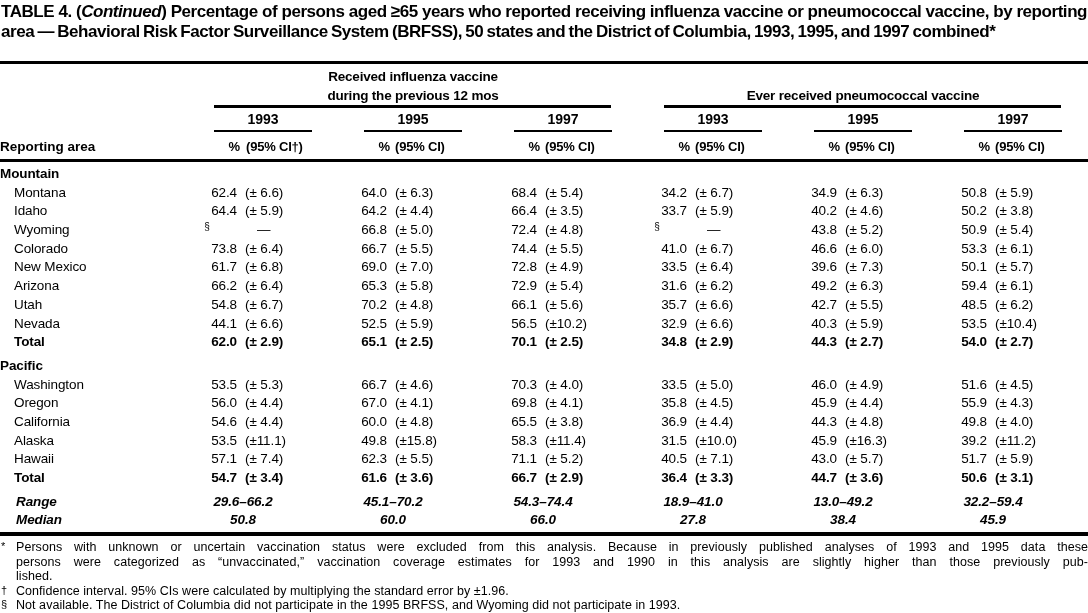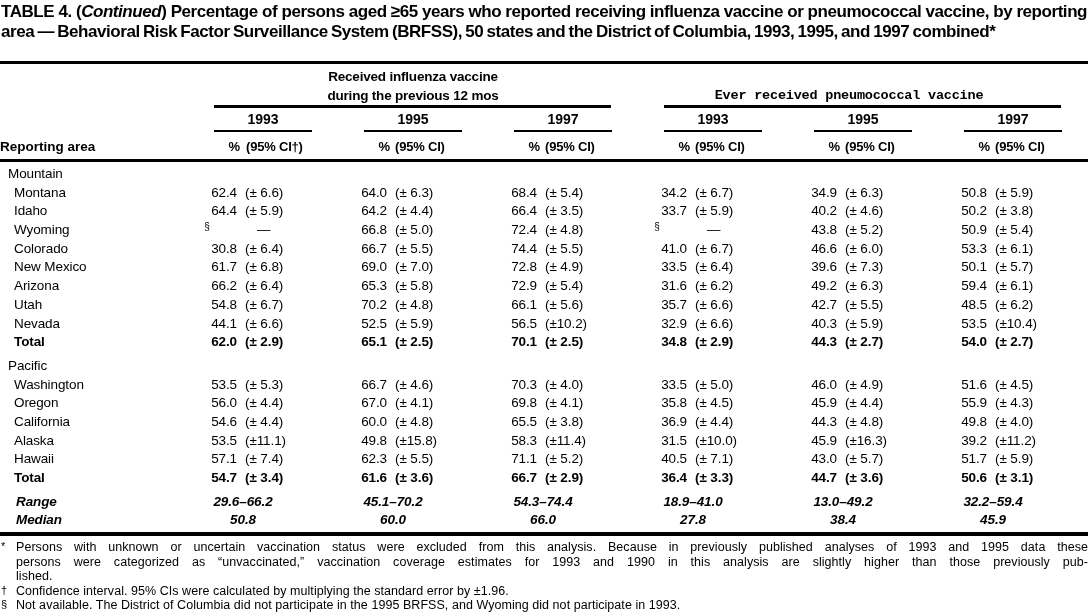--- a/index.html
+++ b/index.html
@@ -16,40 +16,40 @@
     text-align:justify;padding:2px 1px 0 1px;height:59px;
   }
   .title i{font-style:italic;}
   
   .thead{position:relative;height:101px;font-weight:bold;}
   .rule{position:absolute;left:0;width:1088px;background:#000;}
   .rule.top{top:0;height:3px;}
   .rule.bot{bottom:0;height:3px;}
   .gtitle{position:absolute;top:6px;width:450px;text-align:center;font-size:13.5px;line-height:19px;letter-spacing:-0.2px;}
   .g1{left:188px;}
-  .g2{left:624px;top:25px;font-family:Liberation Mono, monospace;}
+  .g2{left:638px;top:25px;}
   .grule{position:absolute;top:44px;height:3px;width:397px;background:#000;}
   .gr1{left:214px;}
   .gr2{left:664px;}
   .year{position:absolute;top:50px;width:150px;text-align:center;font-size:14px;}
   .yrule{position:absolute;top:69px;width:98px;height:2px;background:#000;}
   .pct{position:absolute;top:78px;width:52px;text-align:right;font-size:13px;}
   .cih{position:absolute;top:78px;font-size:13px;letter-spacing:-0.2px;}
   .rpt{position:absolute;left:0;top:78px;font-size:13.5px;}
   .x0{left:188px;} .x1{left:338px;} .x2{left:488px;} .x3{left:638px;} .x4{left:788px;} .x5{left:938px;}
   .yr0{left:214px;} .yr1{left:364px;} .yr2{left:514px;} .yr3{left:664px;} .yr4{left:814px;} .yr5{left:964px;}
   .c0{left:246px;} .c1{left:395px;} .c2{left:545px;} .c3{left:695px;} .c4{left:845px;} .c5{left:995px;}
   
   .tbody{padding-top:3px;}
   .row{
     display:grid;grid-template-columns:188px repeat(6,52px 98px);
     height:18.7px;line-height:18.7px;font-size:13.5px;letter-spacing:-0.1px;
   }
   .row .label{padding-left:14px;white-space:nowrap;}
-  .row.section .label{padding-left:8px;font-weight:normal;}
+  .row.section .label{padding-left:0;font-weight:bold;}
   .row.total{font-weight:bold;}
   .row.spaced{margin-top:5px;}
   .val{text-align:right;padding-right:3px;white-space:nowrap;}
   .val.sup{font-size:10px;text-align:center;position:relative;top:-3px;padding-right:14px;}
   .ci{padding-left:5px;white-space:nowrap;}
   .ci.dash{padding-left:17px;}
   .row.stat{grid-template-columns:188px repeat(6,150px);font-weight:bold;font-style:italic;}
   .row.stat .label{padding-left:16px;}
   .statval{text-align:center;padding-right:40px;white-space:nowrap;}
   
@@ -151,21 +151,21 @@
       <div class="ci">(± 4.8)</div>
       <div class="val sup">§</div>
       <div class="ci dash">—</div>
       <div class="val">43.8</div>
       <div class="ci">(± 5.2)</div>
       <div class="val">50.9</div>
       <div class="ci">(± 5.4)</div>
     </div>
     <div class="row data">
       <div class="label">Colorado</div>
-      <div class="val">30.8</div>
+      <div class="val">73.8</div>
       <div class="ci">(± 6.4)</div>
       <div class="val">66.7</div>
       <div class="ci">(± 5.5)</div>
       <div class="val">74.4</div>
       <div class="ci">(± 5.5)</div>
       <div class="val">41.0</div>
       <div class="ci">(± 6.7)</div>
       <div class="val">46.6</div>
       <div class="ci">(± 6.0)</div>
       <div class="val">53.3</div>

